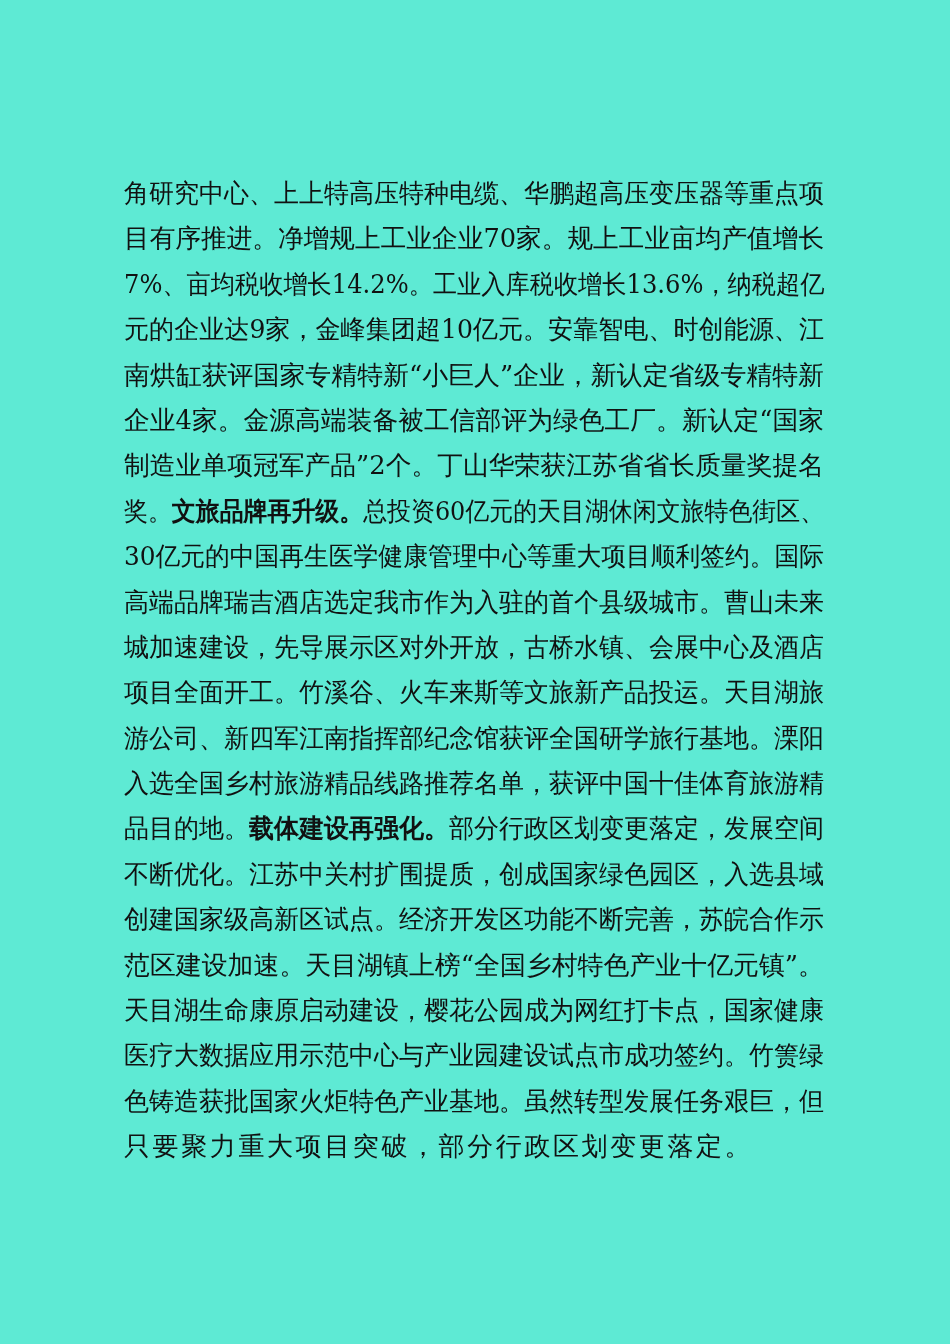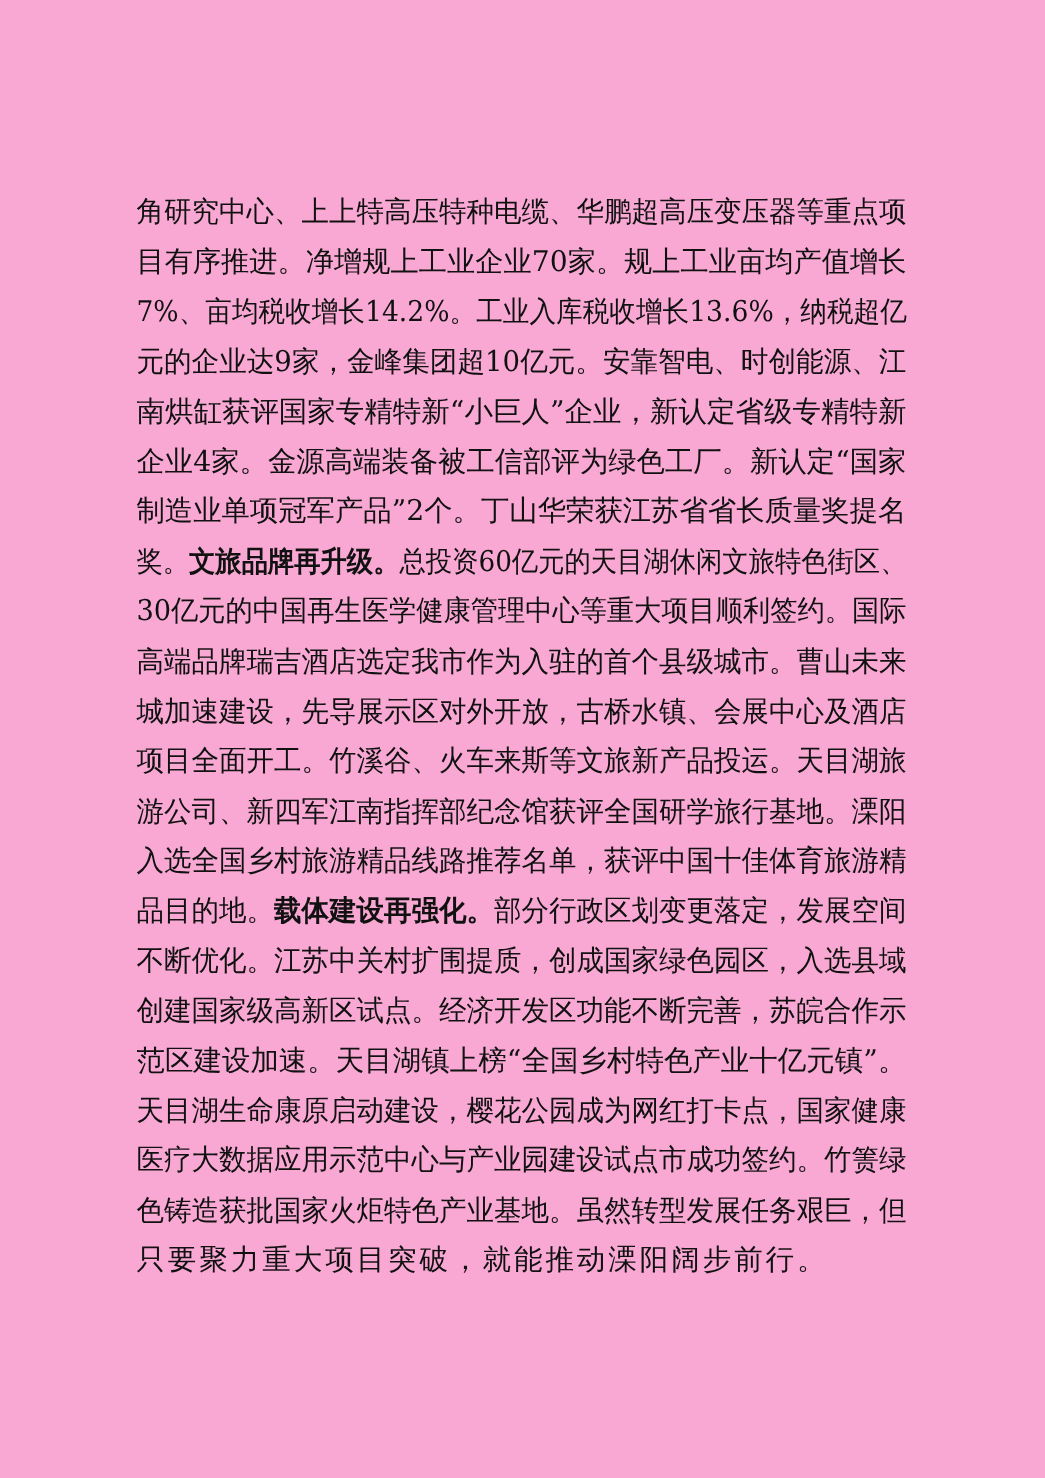--- a/index.html
+++ b/index.html
@@ -14,21 +14,21 @@
       overflow: hidden;
       font-family: "DejaVu Serif", "Liberation Serif", serif;
       color: #111111;
     }
     .page {
       position: absolute;
       left: 0;
       top: 0;
       width: 950px;
       height: 1344px;
-      background: #f9a8d4;
+      background: #5eead4;
     }
     .body-text {
       position: absolute;
       left: 124px;
       top: 171px;
       width: 700px;
     }
     .line {
       display: block;
       height: 45.4px;
@@ -67,15 +67,15 @@
       <div class="line" style="transform-origin: left center; transform: scaleX(0.961538); width: 728px;"><span class="seg">项目全面开工。竹溪谷、火车来斯等文旅新产品投运。天目湖旅</span></div>
       <div class="line" style="transform-origin: left center; transform: scaleX(0.961538); width: 728px;"><span class="seg">游公司、新四军江南指挥部纪念馆获评全国研学旅行基地。溧阳</span></div>
       <div class="line" style="transform-origin: left center; transform: scaleX(0.961538); width: 728px;"><span class="seg">入选全国乡村旅游精品线路推荐名单，获评中国十佳体育旅游精</span></div>
       <div class="line" style="transform-origin: left center; transform: scaleX(0.961538); width: 728px;"><span class="seg">品目的地。</span><span class="seg bold">载体建设再强化。</span><span class="seg">部分行政区划变更落定，发展空间</span></div>
       <div class="line" style="transform-origin: left center; transform: scaleX(0.961538); width: 728px;"><span class="seg">不断优化。江苏中关村扩围提质，创成国家绿色园区，入选县域</span></div>
       <div class="line" style="transform-origin: left center; transform: scaleX(0.961538); width: 728px;"><span class="seg">创建国家级高新区试点。经济开发区功能不断完善，苏皖合作示</span></div>
       <div class="line" style="transform-origin: left center; transform: scaleX(0.995733); width: 703px;"><span class="seg">范区建设加速。天目湖镇上榜“全国乡村特色产业十亿元镇”。</span></div>
       <div class="line" style="transform-origin: left center; transform: scaleX(0.961538); width: 728px;"><span class="seg">天目湖生命康原启动建设，樱花公园成为网红打卡点，国家健康</span></div>
       <div class="line" style="transform-origin: left center; transform: scaleX(0.961538); width: 728px;"><span class="seg">医疗大数据应用示范中心与产业园建设试点市成功签约。竹箦绿</span></div>
       <div class="line" style="transform-origin: left center; transform: scaleX(0.961538); width: 728px;"><span class="seg">色铸造获批国家火炬特色产业基地。虽然转型发展任务艰巨，但</span></div>
-      <div class="line last"><span class="seg">只要聚力重大项目突破，就能推动溧阳阔步前行。</span></div>
+      <div class="line last"><span class="seg">只要聚力重大项目突破，部分行政区划变更落定。</span></div>
     </div>
 </div>
 
 </body></html>

